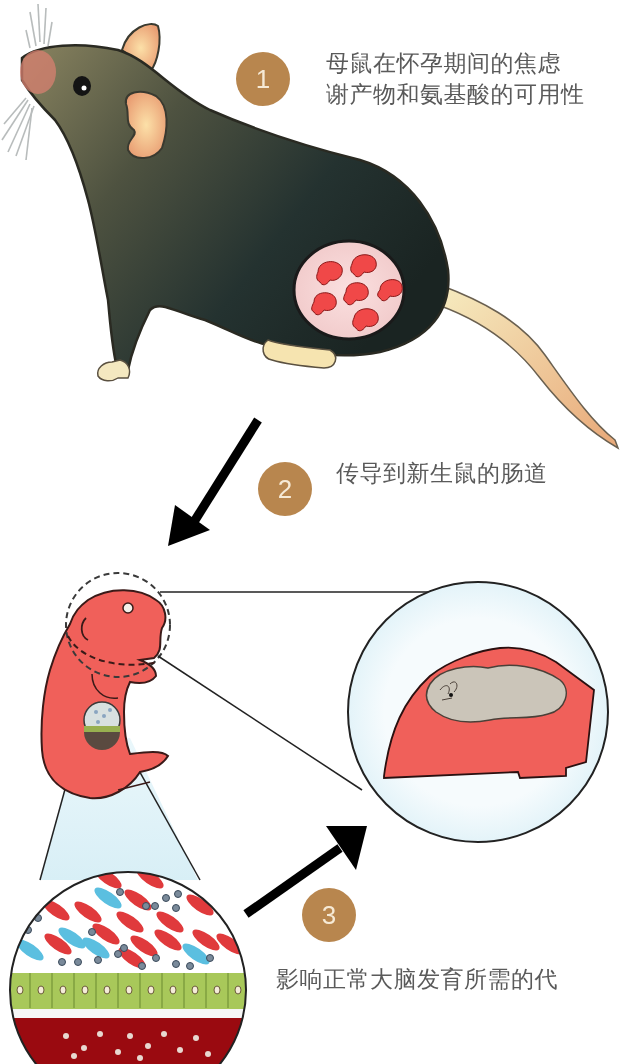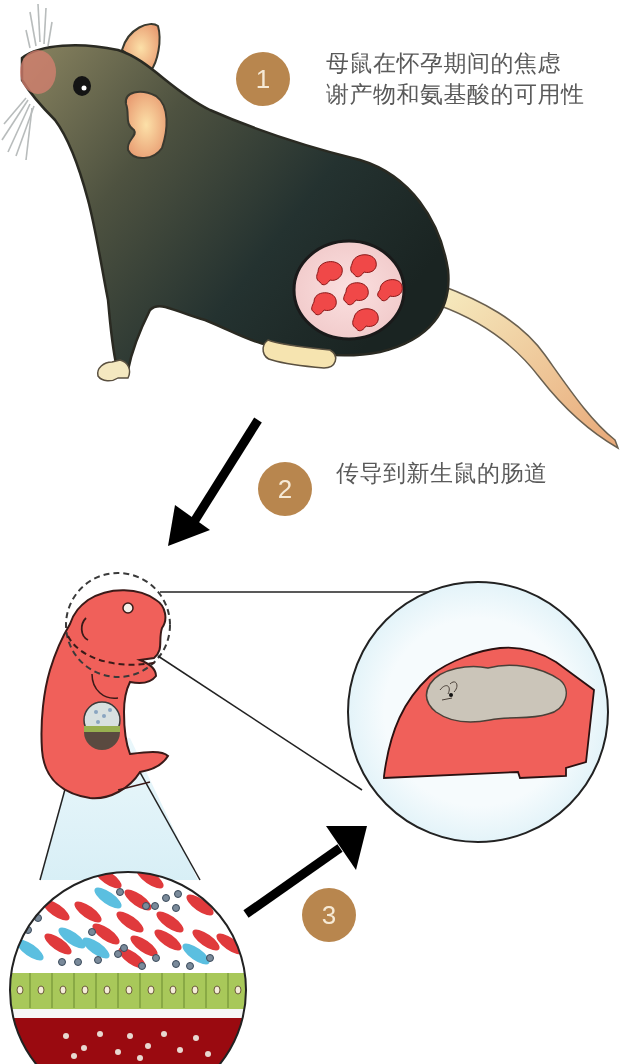--- a/index.html
+++ b/index.html
@@ -279,13 +279,14 @@
   <span>2</span>
 </div>
 <div class="caption" style="left:324px; top:458px;">
   <div style="padding-left:12px;">传导到新生鼠的肠道</div>
 </div>
 
 <div class="badge" style="left:302px; top:888px; background:#b8864e;">
   <span>3</span>
 </div>
 <div class="caption" style="left:276px; top:964px;">
+  <div>影响正常大脑发育所需的代</div>
 </div>
 
 </body></html>

